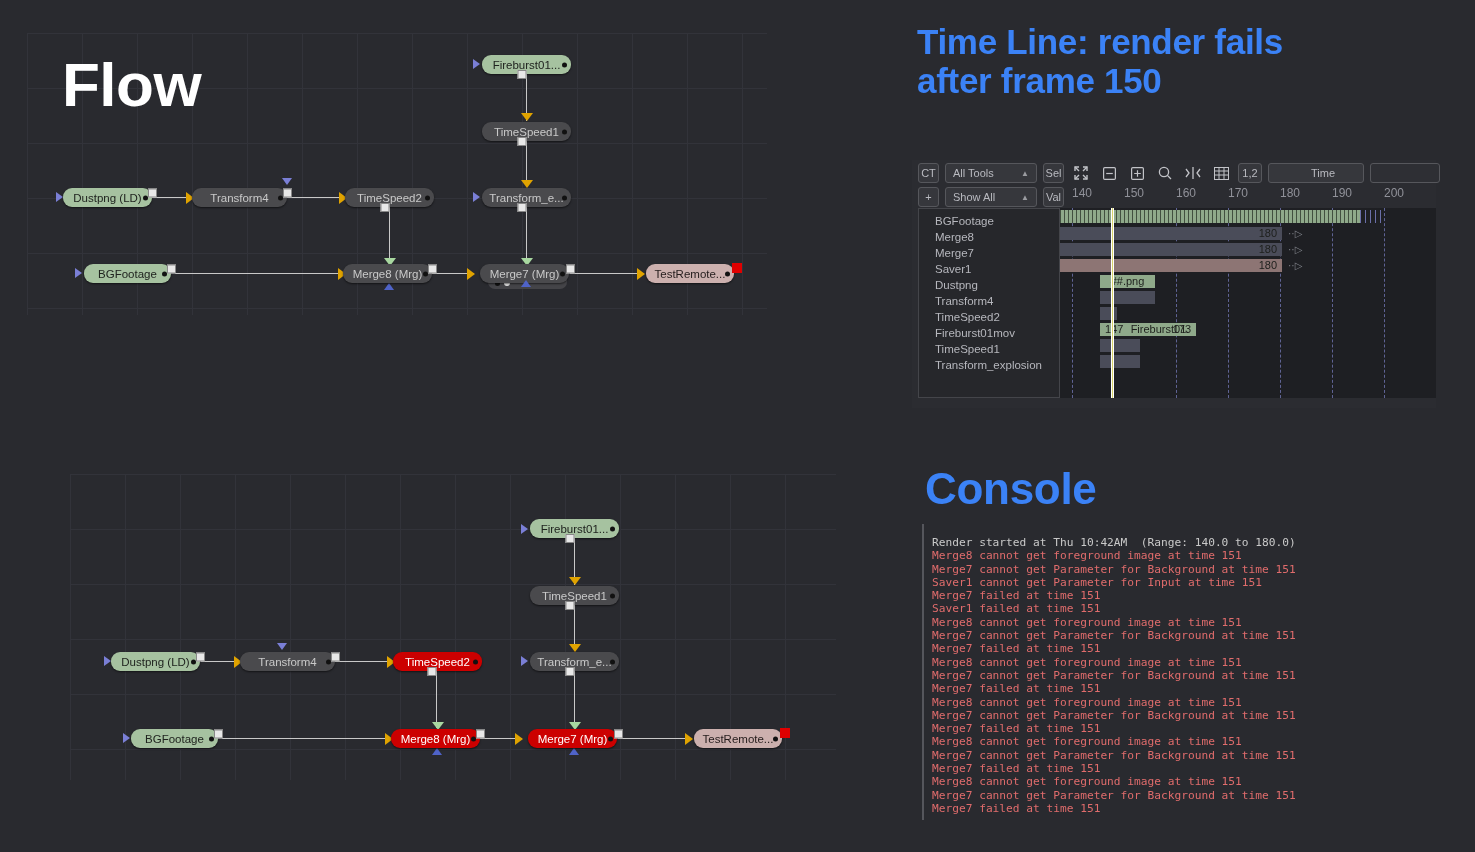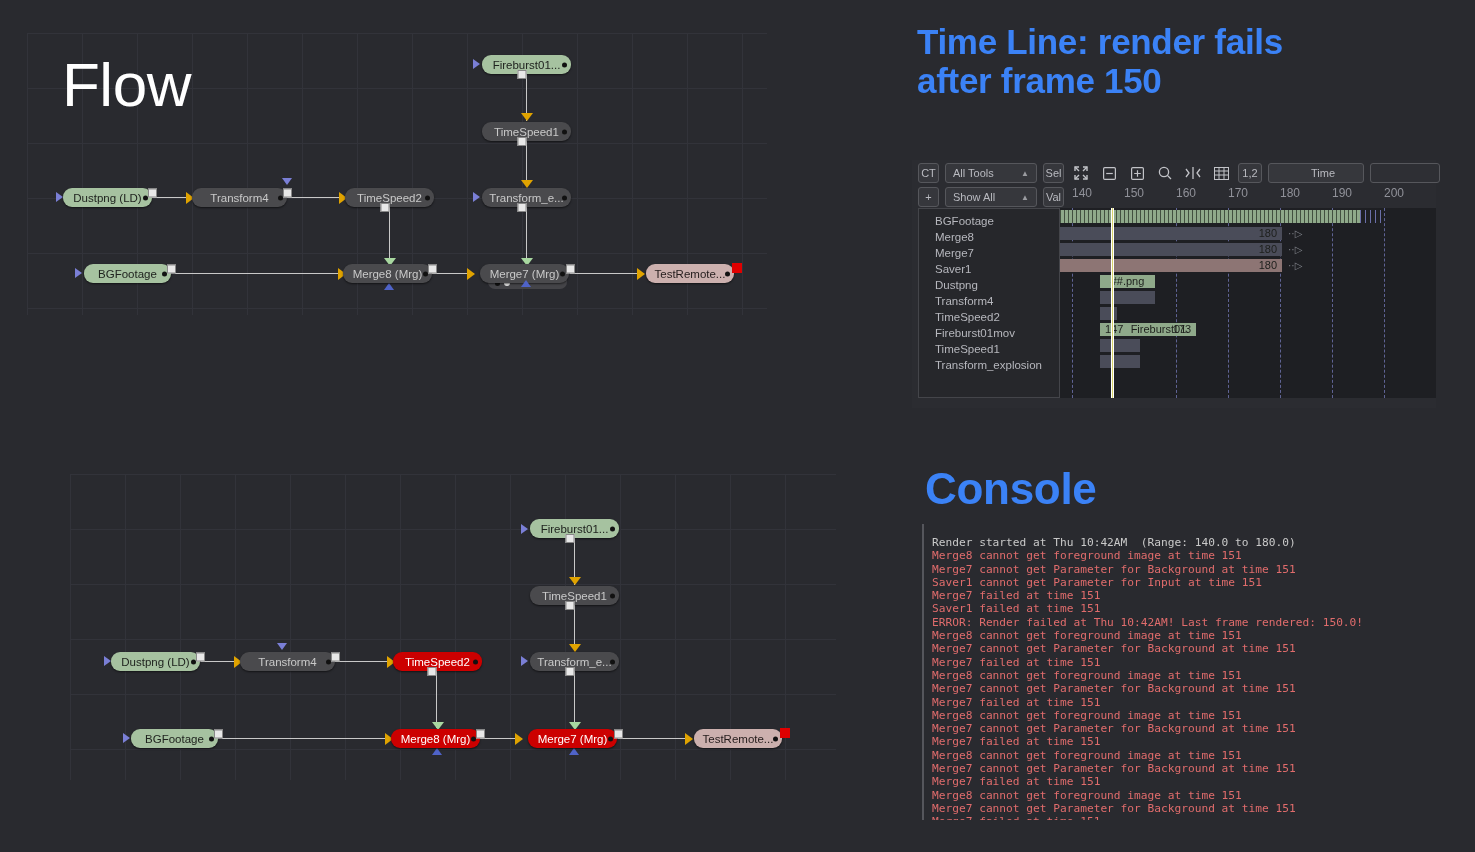--- a/index.html
+++ b/index.html
@@ -15,21 +15,21 @@
   .flow-panel { position: absolute; overflow: hidden; background: #292a2f; }
   .flow-grid {
     position: absolute;
     background-image:
       linear-gradient(to right, #32333a 1px, transparent 1px),
       linear-gradient(to bottom, #32333a 1px, transparent 1px);
   }
   .flow-title {
     position: absolute;
     color: #ffffff;
-    font-weight: normal;
+    font-weight: bold;
     line-height: 1.08;
     letter-spacing: -0.5px;
     white-space: pre-line;
   }
 
   
   .node {
     position: absolute;
     height: 19px;
     border-radius: 9px;
@@ -482,21 +482,20 @@
     </div>
   </div>
 
   <div id="console">
     <div class="c-line info">Render started at Thu 10:42AM  (Range: 140.0 to 180.0)</div>
     <div class="c-line">Merge8 cannot get foreground image at time 151</div>
     <div class="c-line">Merge7 cannot get Parameter for Background at time 151</div>
     <div class="c-line">Saver1 cannot get Parameter for Input at time 151</div>
     <div class="c-line">Merge7 failed at time 151</div>
     <div class="c-line">Saver1 failed at time 151</div>
-    <div class="c-line">ERROR: Render failed at Thu 10:42AM! Last frame rendered: 150.0!</div>
     <div class="c-line">Merge8 cannot get foreground image at time 151</div>
     <div class="c-line">Merge7 cannot get Parameter for Background at time 151</div>
     <div class="c-line">Merge7 failed at time 151</div>
     <div class="c-line">Merge8 cannot get foreground image at time 151</div>
     <div class="c-line">Merge7 cannot get Parameter for Background at time 151</div>
     <div class="c-line">Merge7 failed at time 151</div>
     <div class="c-line">Merge8 cannot get foreground image at time 151</div>
     <div class="c-line">Merge7 cannot get Parameter for Background at time 151</div>
     <div class="c-line">Merge7 failed at time 151</div>
     <div class="c-line">Merge8 cannot get foreground image at time 151</div>

